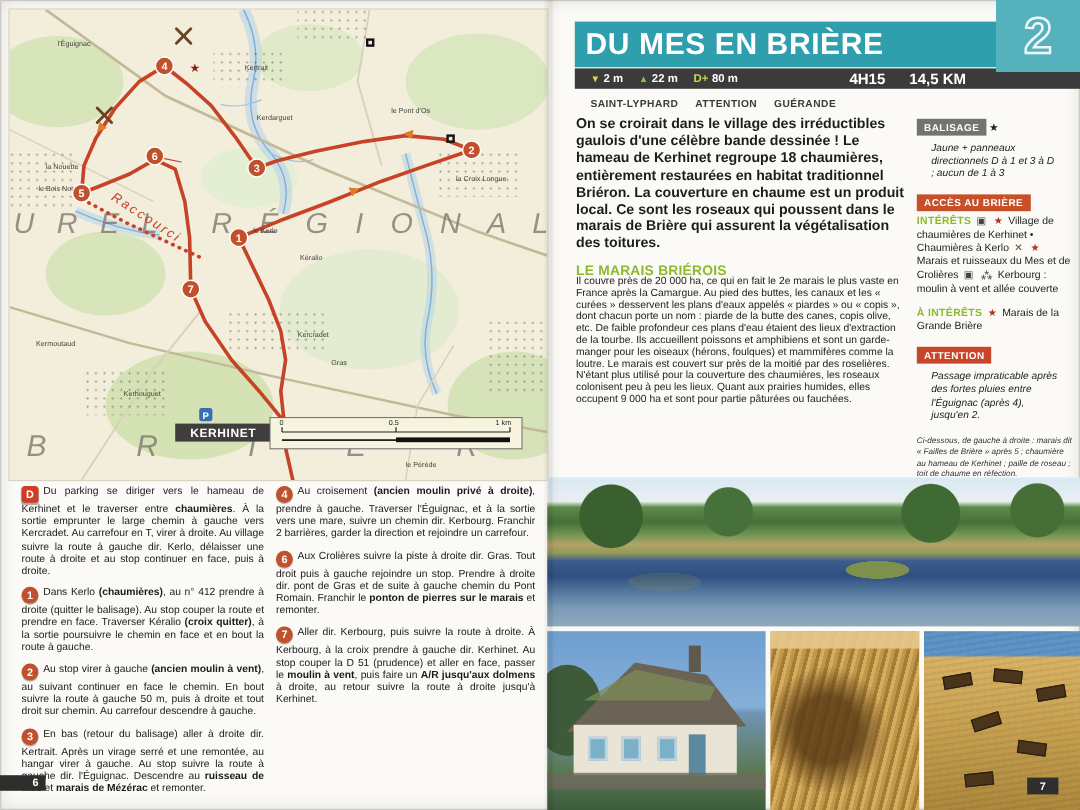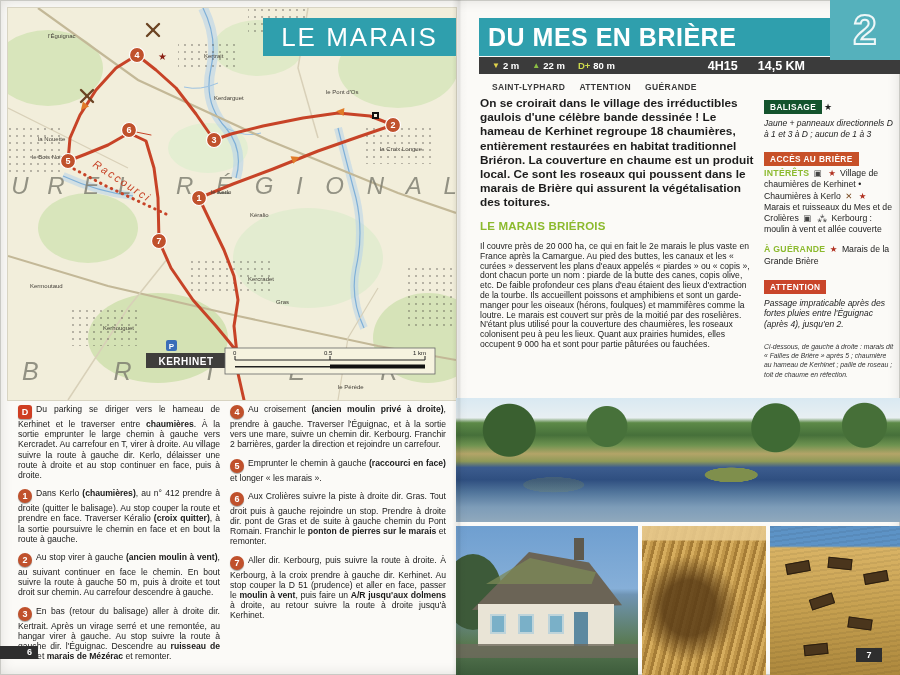--- a/index.html
+++ b/index.html
@@ -29,27 +29,27 @@
   #stats-bar{position:absolute;left:479px;top:57px;width:421px;height:17px;background:var(--darkbar);
     display:flex;align-items:center;color:#fff;font-size:9.5px;font-weight:bold;z-index:5;padding:0 95px 0 13px;}
   .stat{margin-right:13px;display:flex;align-items:center;gap:3px;white-space:nowrap;}
   .tri-down{color:#e0d24a;font-size:8px;} .tri-up{color:#8cc043;font-size:8px;} .dplus{color:#ccd94c;}
   #stats-right{margin-left:auto;display:flex;gap:20px;font-size:12.5px;white-space:nowrap;}
   #tags-row{position:absolute;left:492px;top:76px;z-index:5;}
   .commune{font-size:8.5px;font-weight:bold;color:#3a3a3a;letter-spacing:.4px;margin-right:14px;text-align:center;}
   
   #intro{position:absolute;left:480px;top:96px;width:274px;font-size:11.8px;line-height:14.2px;font-weight:bold;color:var(--ink);}
   #article-heading{position:absolute;left:480px;top:220px;color:var(--green);font-size:11.5px;font-weight:bold;letter-spacing:.2px;}
-  #article-body{position:absolute;left:480px;top:242px;width:277px;font-size:8.6px;line-height:9.8px;color:#222;}
+  #article-body{position:absolute;left:480px;top:230px;width:277px;font-size:8.6px;line-height:9.8px;color:#222;}
   
   #sidebar{position:absolute;left:764px;top:96px;width:131px;}
   .side-tag{display:inline-block;padding:2px 6px;color:#fff;font-weight:bold;font-size:8.3px;letter-spacing:.4px;}
-  .tag-black{background:#14532d;} .tag-orange{background:#c75028;} .tag-red{background:#c9452a;}
+  .tag-black{background:#737373;} .tag-orange{background:#c75028;} .tag-red{background:#c9452a;}
   .tag-star{color:#1e1e1e;font-size:9px;margin-left:2px;}
-  .side-text{font-style:italic;font-size:8.5px;line-height:10.6px;color:#222;margin:4px 0 9px;}
+  .side-text{font-style:italic;font-size:8.5px;line-height:10.6px;color:#222;margin:4px 12px 9px;}
   .side-flow{font-size:8.7px;line-height:11.2px;color:#222;margin:2px 0 9px;}
   .green-label{color:var(--green);font-weight:bold;letter-spacing:.3px;text-align:center;}
   .mini-icon{margin:0 2px;font-size:8.5px;color:#7a4b22;}
   .icon-star{color:#b03020;} .icon-camera{color:#444;} .icon-paw{color:#444;}
   #photo-caption{font-style:italic;font-size:6.8px;line-height:9.4px;color:#333;margin-top:12px;}
   
   .dir-col{position:absolute;top:404px;}
   #dir-col-1{left:18px;width:202px;} #dir-col-2{left:230px;width:216px;}
   .step{margin-bottom:8px;font-size:8.6px;line-height:10.2px;color:#1a1a1a;text-align:justify;}
   .step .b{font-weight:bold;}
@@ -236,21 +236,20 @@
           <circle cx="60" cy="153" r="7.5" class="wp-circle"></circle>
           <text x="60" y="156.4" class="wp-num">5</text>
           <circle cx="121" cy="122" r="7.5" class="wp-circle"></circle>
           <text x="121" y="125.4" class="wp-num">6</text>
           <circle cx="151" cy="233" r="7.5" class="wp-circle"></circle>
           <text x="151" y="236.4" class="wp-num">7</text>
         </g>
     </svg>
   </div>
 
-  <div id="band-left">LE MARAIS</div>
   <div id="band-right">DU MES EN BRIÈRE</div>
   <div id="corner2">
     <span>2</span>
   </div>
   <div id="stats-bar">
     <span class="stat">
       <span class="tri-down">▼</span>
       <span>2 m</span>
     </span>
     <span class="stat">
@@ -274,37 +273,36 @@
 
   <div id="sidebar">
     <div>
       <span class="side-tag tag-black">BALISAGE</span><span class="tag-star">★</span>
       <p class="side-text">Jaune + panneaux directionnels D à 1 et 3 à D ; aucun de 1 à 3</p>
     </div>
     <div>
       <span class="side-tag tag-orange">ACCÈS AU BRIÈRE</span>
     </div>
     <p class="side-flow"><span class="green-label">INTÉRÊTS</span><span id="interets-parts"><span class="mini-icon icon-camera"> ▣ </span><span class="mini-icon icon-star"> ★ </span><span>Village de chaumières de Kerhinet • Chaumières à Kerlo </span><span class="mini-icon icon-windmill"> ✕ </span><span class="mini-icon icon-star"> ★ </span><span>Marais et ruisseaux du Mes et de Crolières </span><span class="mini-icon icon-camera"> ▣ </span><span class="mini-icon icon-paw"> ⁂ </span><span>Kerbourg : moulin à vent et allée couverte</span></span></p>
-    <p class="side-flow"><span class="green-label">À GUÉRANDE</span> <span class="mini-icon icon-star">★</span> <span>Marais de la Grande Brière</span></p>
+    <p class="side-flow"><span class="green-label">À INTÉRÊTS</span> <span class="mini-icon icon-star">★</span> <span>Marais de la Grande Brière</span></p>
     <div>
       <span class="side-tag tag-red">ATTENTION</span>
       <p class="side-text">Passage impraticable après des fortes pluies entre l'Éguignac (après 4), jusqu'en 2.</p>
     </div>
     <p id="photo-caption">Ci-dessous, de gauche à droite : marais dit « Failles de Brière » après 5 ; chaumière au hameau de Kerhinet ; paille de roseau ; toit de chaume en réfection.</p>
   </div>
 
   <div class="dir-col" id="dir-col-1">
       <div class="step"><span class="step-marker start">D</span><span>Du parking se diriger vers le hameau de Kerhinet et le traverser entre </span><span class="b">chaumières</span><span>. À la sortie emprunter le large chemin à gauche vers Kercradet. Au carrefour en T, virer à droite. Au village suivre la route à gauche dir. Kerlo, délaisser une route à droite et au stop continuer en face, puis à droite.</span></div>
       <div class="step"><span class="step-marker">1</span><span>Dans Kerlo </span><span class="b">(chaumières)</span><span>, au n° 412 prendre à droite (quitter le balisage). Au stop couper la route et prendre en face. Traverser Kéralio </span><span class="b">(croix quitter)</span><span>, à la sortie poursuivre le chemin en face et en bout la route à gauche.</span></div>
       <div class="step"><span class="step-marker">2</span><span>Au stop virer à gauche </span><span class="b">(ancien moulin à vent)</span><span>, au suivant continuer en face le chemin. En bout suivre la route à gauche 50 m, puis à droite et tout droit sur chemin. Au carrefour descendre à gauche.</span></div>
       <div class="step"><span class="step-marker">3</span><span>En bas (retour du balisage) aller à droite dir. Kertrait. Après un virage serré et une remontée, au hangar virer à gauche. Au stop suivre la route à gauche dir. l'Éguignac. Descendre au </span><span class="b">ruisseau de Mes</span><span> et </span><span class="b">marais de Mézérac</span><span> et remonter.</span></div>
     </div>
   <div class="dir-col" id="dir-col-2">
       <div class="step"><span class="step-marker">4</span><span>Au croisement </span><span class="b">(ancien moulin privé à droite)</span><span>, prendre à gauche. Traverser l'Éguignac, et à la sortie vers une mare, suivre un chemin dir. Kerbourg. Franchir 2 barrières, garder la direction et rejoindre un carrefour.</span></div>
-      <div class="step"><span class="step-marker">5</span><span>Emprunter le chemin à gauche </span><span class="b">(raccourci en face)</span><span> et longer « les marais ».</span></div>
       <div class="step"><span class="step-marker">6</span><span>Aux Crolières suivre la piste à droite dir. Gras. Tout droit puis à gauche rejoindre un stop. Prendre à droite dir. pont de Gras et de suite à gauche chemin du Pont Romain. Franchir le </span><span class="b">ponton de pierres sur le marais</span><span> et remonter.</span></div>
       <div class="step"><span class="step-marker">7</span><span>Aller dir. Kerbourg, puis suivre la route à droite. À Kerbourg, à la croix prendre à gauche dir. Kerhinet. Au stop couper la D 51 (prudence) et aller en face, passer le </span><span class="b">moulin à vent</span><span>, puis faire un </span><span class="b">A/R jusqu'aux dolmens</span><span> à droite, au retour suivre la route à droite jusqu'à Kerhinet.</span></div>
     </div>
 
   <div class="photo" id="photo-main"></div>
   <div class="photo" id="photo-cottage">
     <div class="cot-tree"></div>
     <div class="cot-roof"></div>
     <div class="cot-moss"></div>
     <div class="cot-chimney"></div>

